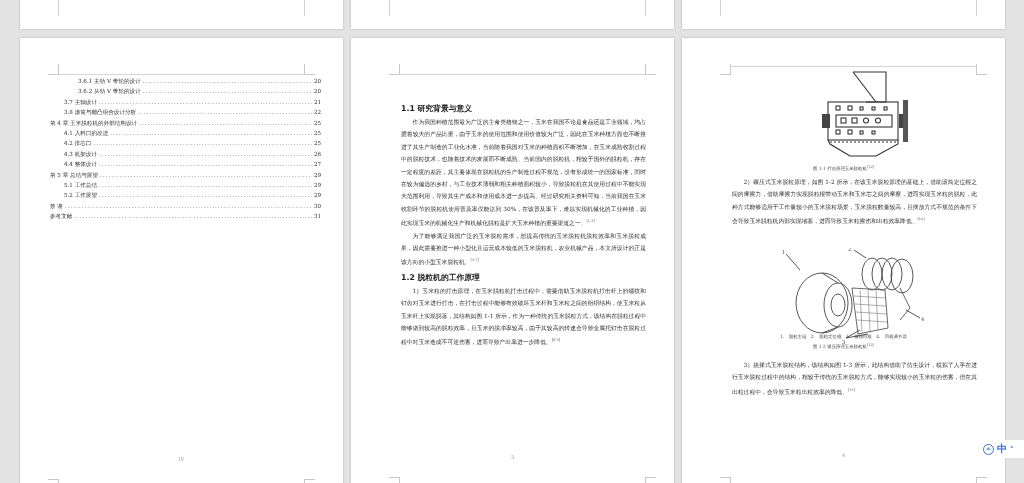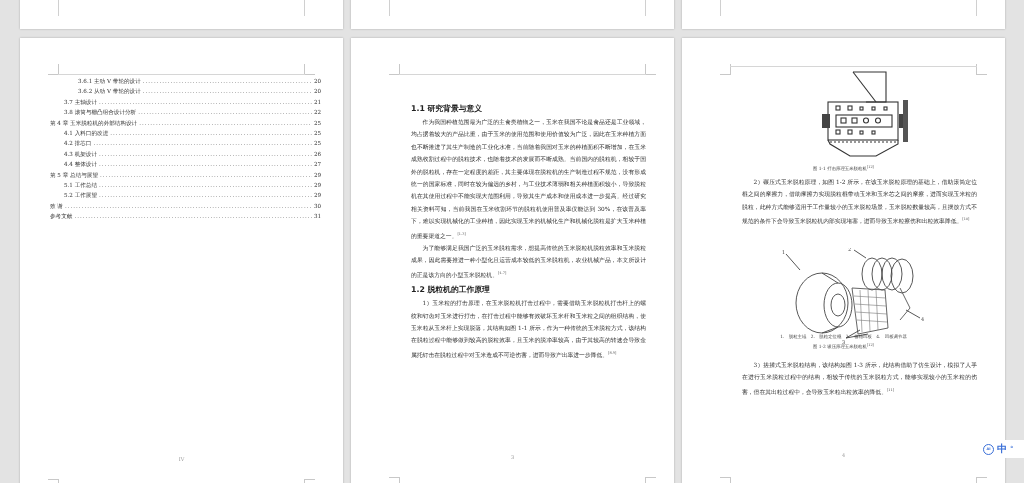--- a/index.html
+++ b/index.html
@@ -35,21 +35,21 @@
   .toc-row { display: flex; align-items: baseline; font-size: 5.6px; color: #333; height: 10.4px; line-height: 10.4px; }
   .toc-row .lbl { white-space: nowrap; }
   .toc-row .dots { flex: 1; overflow: hidden; white-space: nowrap; color: #555; letter-spacing: 1px; margin: 0 2px; }
   .toc-row .dots::after { content: "..................................................................................................................................."; }
   .toc-row .pg { white-space: nowrap; }
   .lv1 { padding-left: 0; }
   .lv2 { padding-left: 14px; }
   .lv3 { padding-left: 28px; }
 
   
-  .body-text { position: absolute; left: 60px; right: 28px; font-size: 5.8px; line-height: 12.4px; color: #2e2e2e; text-align: justify; }
+  .body-text { position: absolute; left: 50px; right: 28px; font-size: 5.8px; line-height: 12.4px; color: #2e2e2e; text-align: justify; }
   .chapter-title { position: absolute; left: 0; right: 0; top: 46px; text-align: center; font-size: 8.5px; font-weight: bold; color: #222; letter-spacing: 1px; }
   .sec-title { font-family: "DejaVu Sans", "Liberation Sans", sans-serif; font-size: 7.8px; color: #222; line-height: 14px; margin: 0; }
   .para { margin: 0; text-indent: 2em; }
   .cite { font-size: 3.5px; vertical-align: super; color: #555; }
 
   .figure { position: absolute; }
   .caption { position: absolute; left: 0; right: 0; text-align: center; font-size: 4.4px; color: #444; }
   .legend { position: absolute; left: 0; right: 0; text-align: center; font-size: 4.4px; color: #444; word-spacing: 3px; }
 
   .ime-widget {

